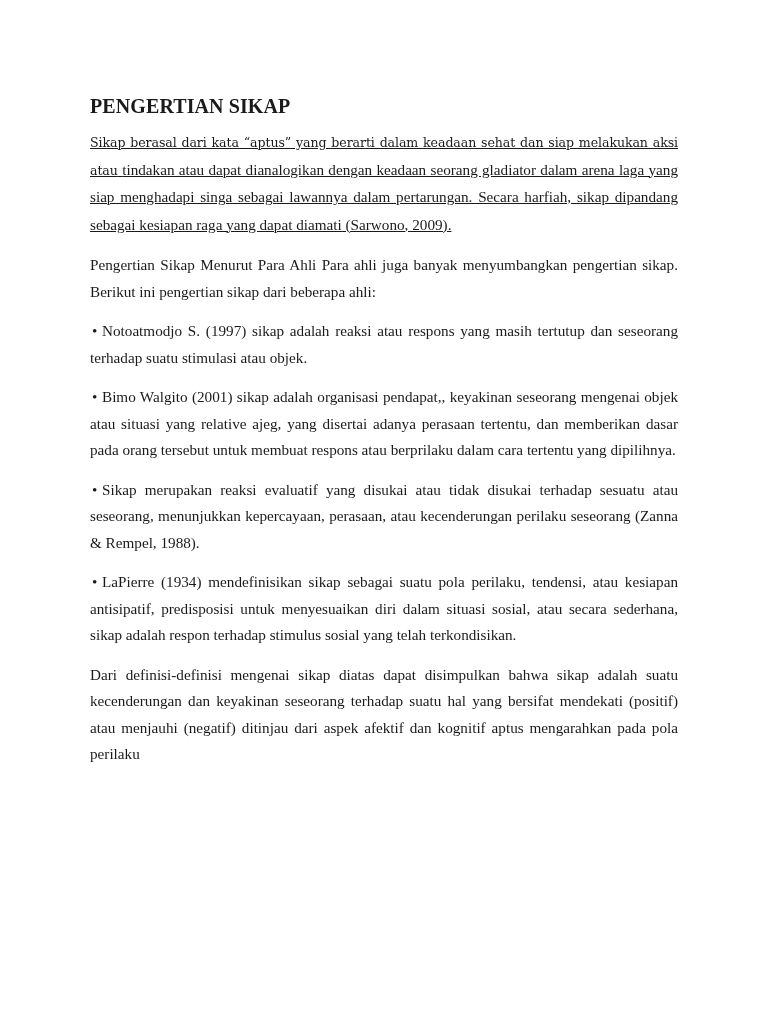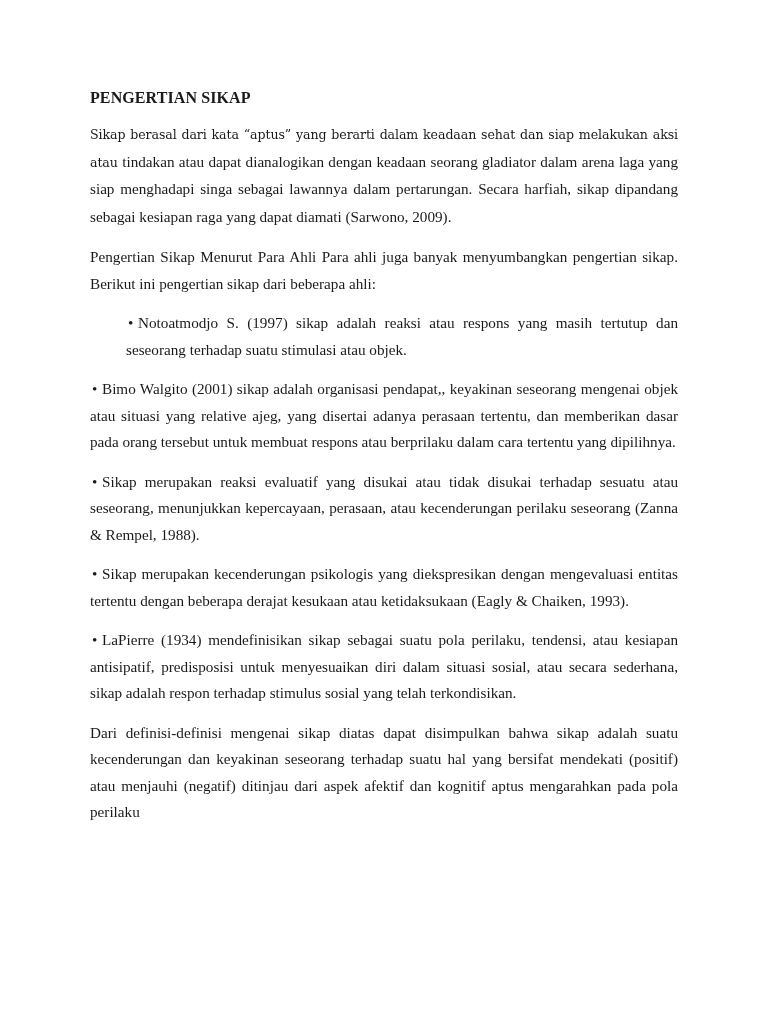--- a/index.html
+++ b/index.html
@@ -2,37 +2,36 @@
 <html><head>
 <meta charset="utf-8">
 <style>
   html, body { margin: 0; padding: 0; background: #ffffff; }
   body { width: 768px; height: 1024px; overflow: hidden; position: relative; }
   .page {
     position: absolute; left: 90px; top: 88px; width: 588px;
     font-family: "Liberation Serif", serif; color: #1a1a1a;
     font-size: 15.2px; line-height: 26.5px;
   }
-  .title { font-weight: bold; font-size: 16px; line-height: 20px; margin: 0 0 14px 0; letter-spacing: 0.1px; }
+  .title { font-weight: bold; font-size: 20px; line-height: 20px; margin: 8px 0 14px 0; letter-spacing: 0.1px; }
   p { margin: 0 0 13px 0; text-align: justify; text-align-last: left; }
-  p.first { font-family: "DejaVu Serif", serif; font-size: 12.6px; letter-spacing: -0.1px; }
+  p.first { font-family: "DejaVu Serif", serif; font-size: 12.6px; letter-spacing: -0.1px; text-decoration: underline; }
   p.first .rest { font-family: "Liberation Serif", serif; font-size: 15.2px; letter-spacing: 0; }
   .bullet::before { content: "\2022"; display: inline-block; width: 10px; margin-left: 2px; }
-  .mt { margin-top: 4px; margin-left: 36px; }
+  .mt { margin-top: 4px; }
 </style>
 </head>
 <body>
 
 <div class="page">
   <div class="title">PENGERTIAN SIKAP</div>
 
   <p class="first"><span>Sikap berasal dari kata “aptus” yang berarti dalam keadaan sehat dan siap melakukan aksi atau</span> <span class="rest">tindakan atau dapat dianalogikan dengan keadaan seorang gladiator dalam arena laga yang siap menghadapi singa sebagai lawannya dalam pertarungan. Secara harfiah, sikap dipandang sebagai kesiapan raga yang dapat diamati (Sarwono, 2009).</span></p>
 
   <p>Pengertian Sikap Menurut Para Ahli Para ahli juga banyak menyumbangkan pengertian sikap. Berikut ini pengertian sikap dari beberapa ahli:</p>
 
   <p class="bullet mt"><span>Notoatmodjo S. (1997) sikap adalah reaksi atau respons yang masih tertutup dan seseorang terhadap suatu stimulasi atau objek.</span></p>
   <p class="bullet"><span>Bimo Walgito (2001) sikap adalah organisasi pendapat,, keyakinan seseorang mengenai objek atau situasi yang relative ajeg, yang disertai adanya perasaan tertentu, dan memberikan dasar pada orang tersebut untuk membuat respons atau berprilaku dalam cara tertentu yang dipilihnya.</span></p>
   <p class="bullet"><span>Sikap merupakan reaksi evaluatif yang disukai atau tidak disukai terhadap sesuatu atau seseorang, menunjukkan kepercayaan, perasaan, atau kecenderungan perilaku seseorang (Zanna &amp; Rempel, 1988).</span></p>
-  <p class="bullet"><span>Sikap merupakan kecenderungan psikologis yang diekspresikan dengan mengevaluasi entitas tertentu dengan beberapa derajat kesukaan atau ketidaksukaan (Eagly &amp; Chaiken, 1993).</span></p>
   <p class="bullet"><span>LaPierre (1934) mendefinisikan sikap sebagai suatu pola perilaku, tendensi, atau kesiapan antisipatif, predisposisi untuk menyesuaikan diri dalam situasi sosial, atau secara sederhana, sikap adalah respon terhadap stimulus sosial yang telah terkondisikan.</span></p>
 
   <p style="text-align-last: justify;">Dari definisi-definisi mengenai sikap diatas dapat disimpulkan bahwa sikap adalah suatu kecenderungan dan keyakinan seseorang terhadap suatu hal yang bersifat mendekati (positif) atau menjauhi (negatif) ditinjau dari aspek afektif dan kognitif aptus mengarahkan pada pola perilaku</p>
 </div>
 
 </body></html>

